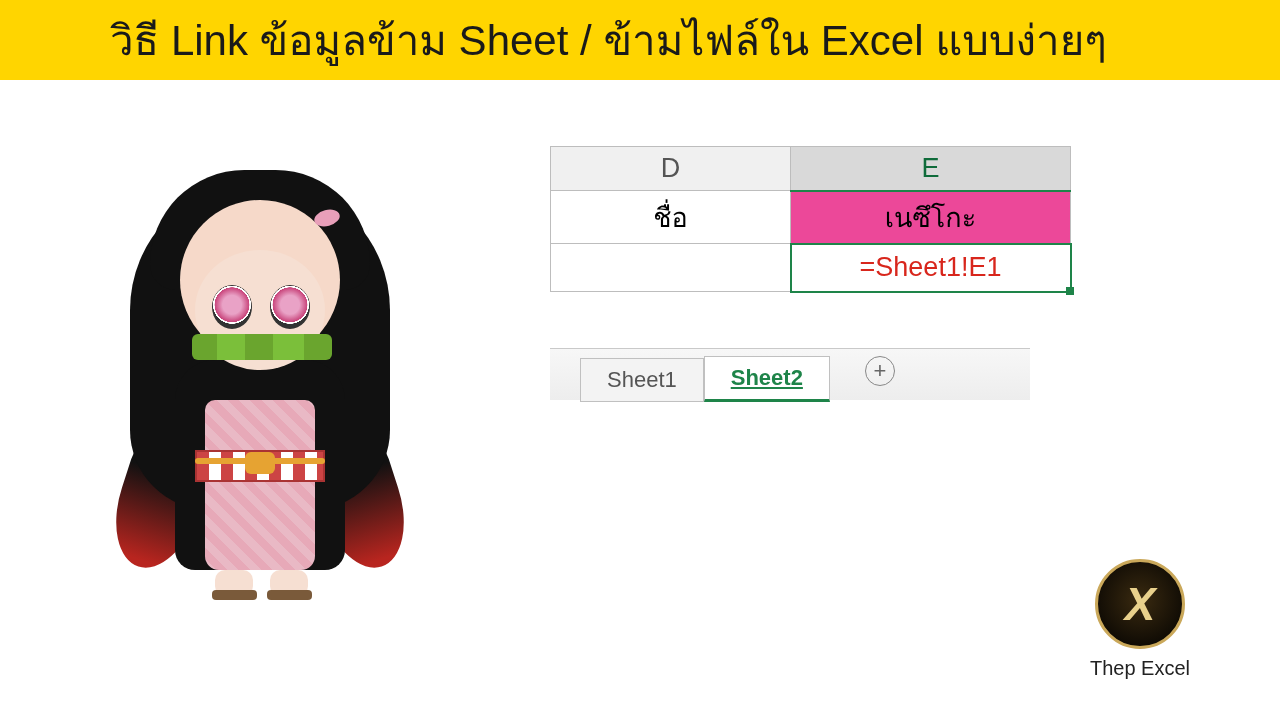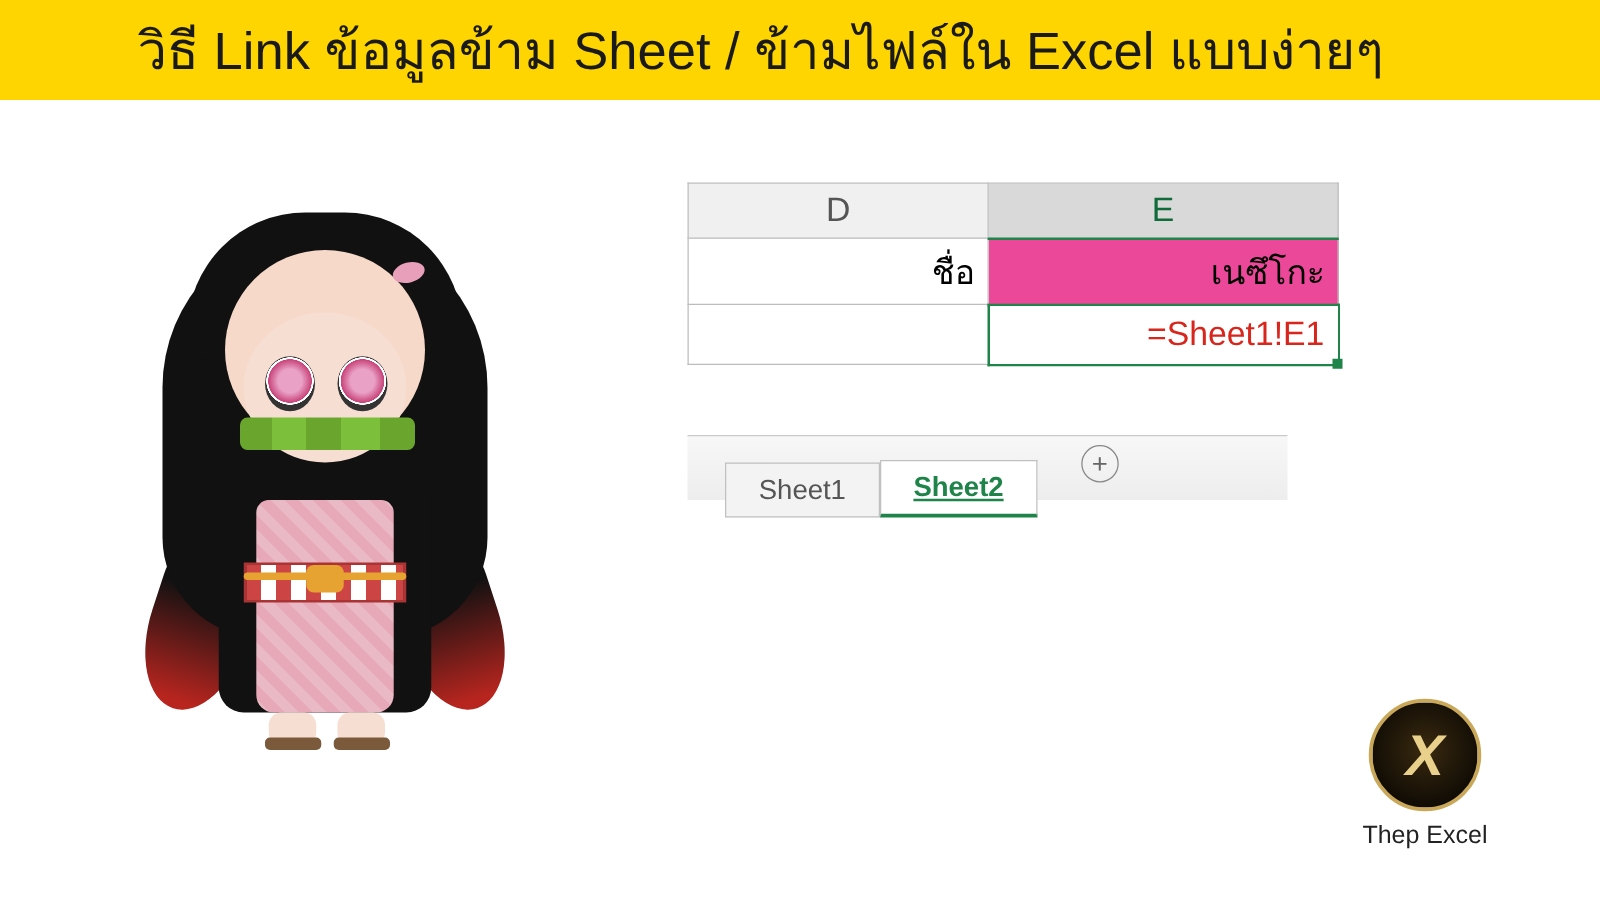--- a/index.html
+++ b/index.html
@@ -125,21 +125,21 @@
     margin-left: 130px;
     margin-top: 6px;
   }
   .grid {
     border-collapse: collapse;
     font-size: 27px;
   }
   .grid th, .grid td {
     border: 1.5px solid #bdbdbd;
     height: 48px;
-    text-align: right;
+    text-align: center;
     padding: 4px 10px;
     font-weight: 400;
   }
   .grid th {
     background:#f0f0f0;
     text-align:center;
     font-weight:400;
     color:#555;
     height:44px;
     border-bottom:1.5px solid #bdbdbd;
@@ -172,21 +172,21 @@
     padding-left: 30px;
   }
   .sheet-tab {
     padding: 8px 26px;
     font-size: 22px;
     color:#555;
     border:1px solid #c0c0c0;
     border-top:1px solid #c0c0c0;
     background:#f3f3f3;
     position:relative;
-    top:14px;
+    top:2px;
   }
   .sheet-tab.active {
     background:#fff;
     color:#1e8449;
     font-weight:600;
     border-bottom:3px solid #1e8449;
     border-top:1px solid #c0c0c0;
     text-decoration:underline;
   }
   .add-sheet {

